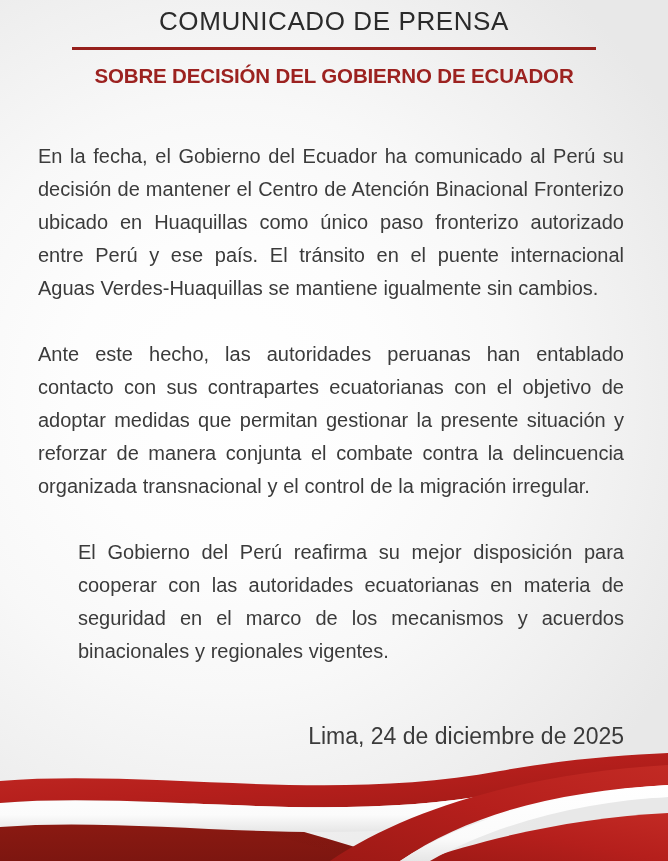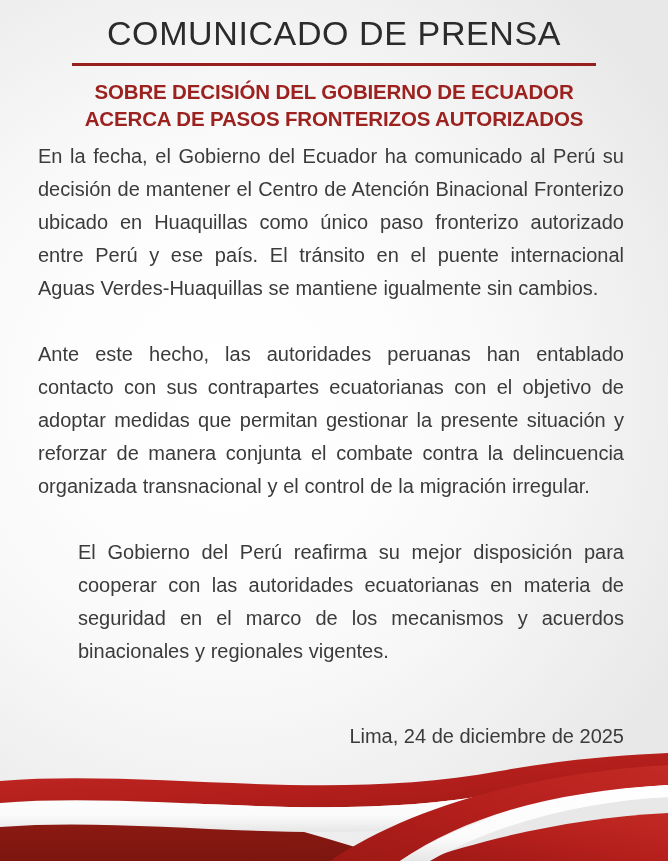--- a/index.html
+++ b/index.html
@@ -33,26 +33,26 @@
   #header {
     position: absolute;
     top: 0;
     left: 0;
     width: 668px;
     padding-top: 8px;
     text-align: center;
   }
 
   #doc-title {
-    font-size: 34px;
+    font-size: 26px;
     font-weight: 400;
     letter-spacing: 0.6px;
     color: #2b2b2b;
     line-height: 1.0;
-    margin: 8px;
+    margin: 0;
     padding: 0 10px;
     white-space: nowrap;
   }
 
   #title-rule {
     width: 524px;
     height: 3px;
     margin: 13px auto 0 auto;
     background: #96201c;
   }
@@ -93,21 +93,21 @@
     margin-bottom: 0;
     margin-left: 40px;
   }
 
   #signoff {
     position: absolute;
     top: 722px;
     left: 38px;
     width: 586px;
     text-align: right;
-    font-size: 20px;
+    font-size: 23px;
     line-height: 28px;
     color: #3b3b3b;
     padding-right: 2px;
   }
 
   
   #wave {
     position: absolute;
     left: 0;
     bottom: 0;
@@ -122,21 +122,20 @@
 <div id="page">
 
   <div id="header">
 
     <h1 id="doc-title">COMUNICADO DE PRENSA</h1>
 
     <div id="title-rule"></div>
 
     <div id="subtitle">
       <span class="sub-line">SOBRE DECISIÓN DEL GOBIERNO DE ECUADOR</span>
-      <span class="sub-line">ACERCA DE PASOS FRONTERIZOS AUTORIZADOS</span>
     </div>
 
   </div>
 
   <div id="body-text">
     <p class="para">En la fecha, el Gobierno del Ecuador ha comunicado al Perú su decisión de mantener el Centro de Atención Binacional Fronterizo ubicado en Huaquillas como único paso fronterizo autorizado entre Perú y ese país. El tránsito en el puente internacional Aguas Verdes-Huaquillas se mantiene igualmente sin cambios.</p>
     <p class="para">Ante este hecho, las autoridades peruanas han entablado contacto con sus contrapartes ecuatorianas con el objetivo de adoptar medidas que permitan gestionar la presente situación y reforzar de manera conjunta el combate contra la delincuencia organizada transnacional y el control de la migración irregular.</p>
     <p class="para">El Gobierno del Perú reafirma su mejor disposición para cooperar con las autoridades ecuatorianas en materia de seguridad  en el marco de los mecanismos y acuerdos binacionales y regionales vigentes.</p>
   </div>
 

